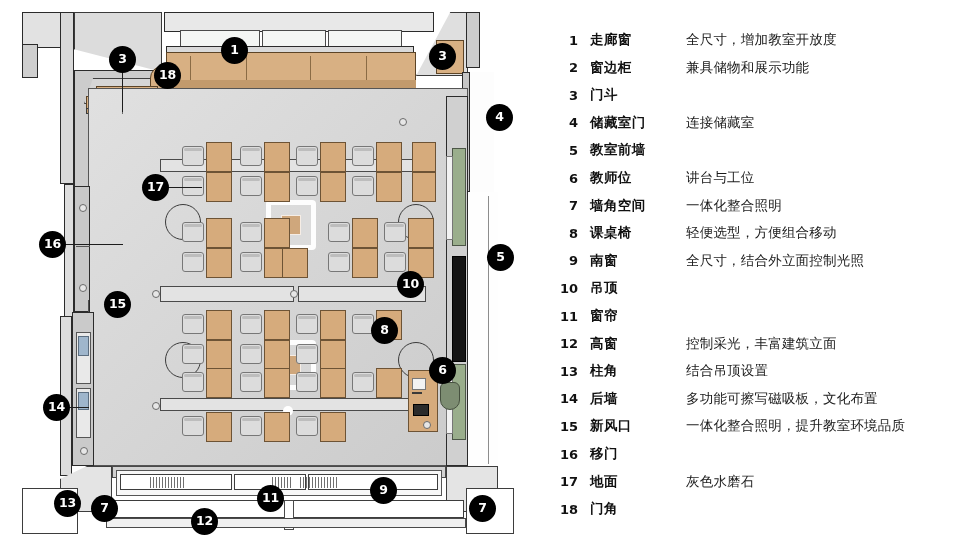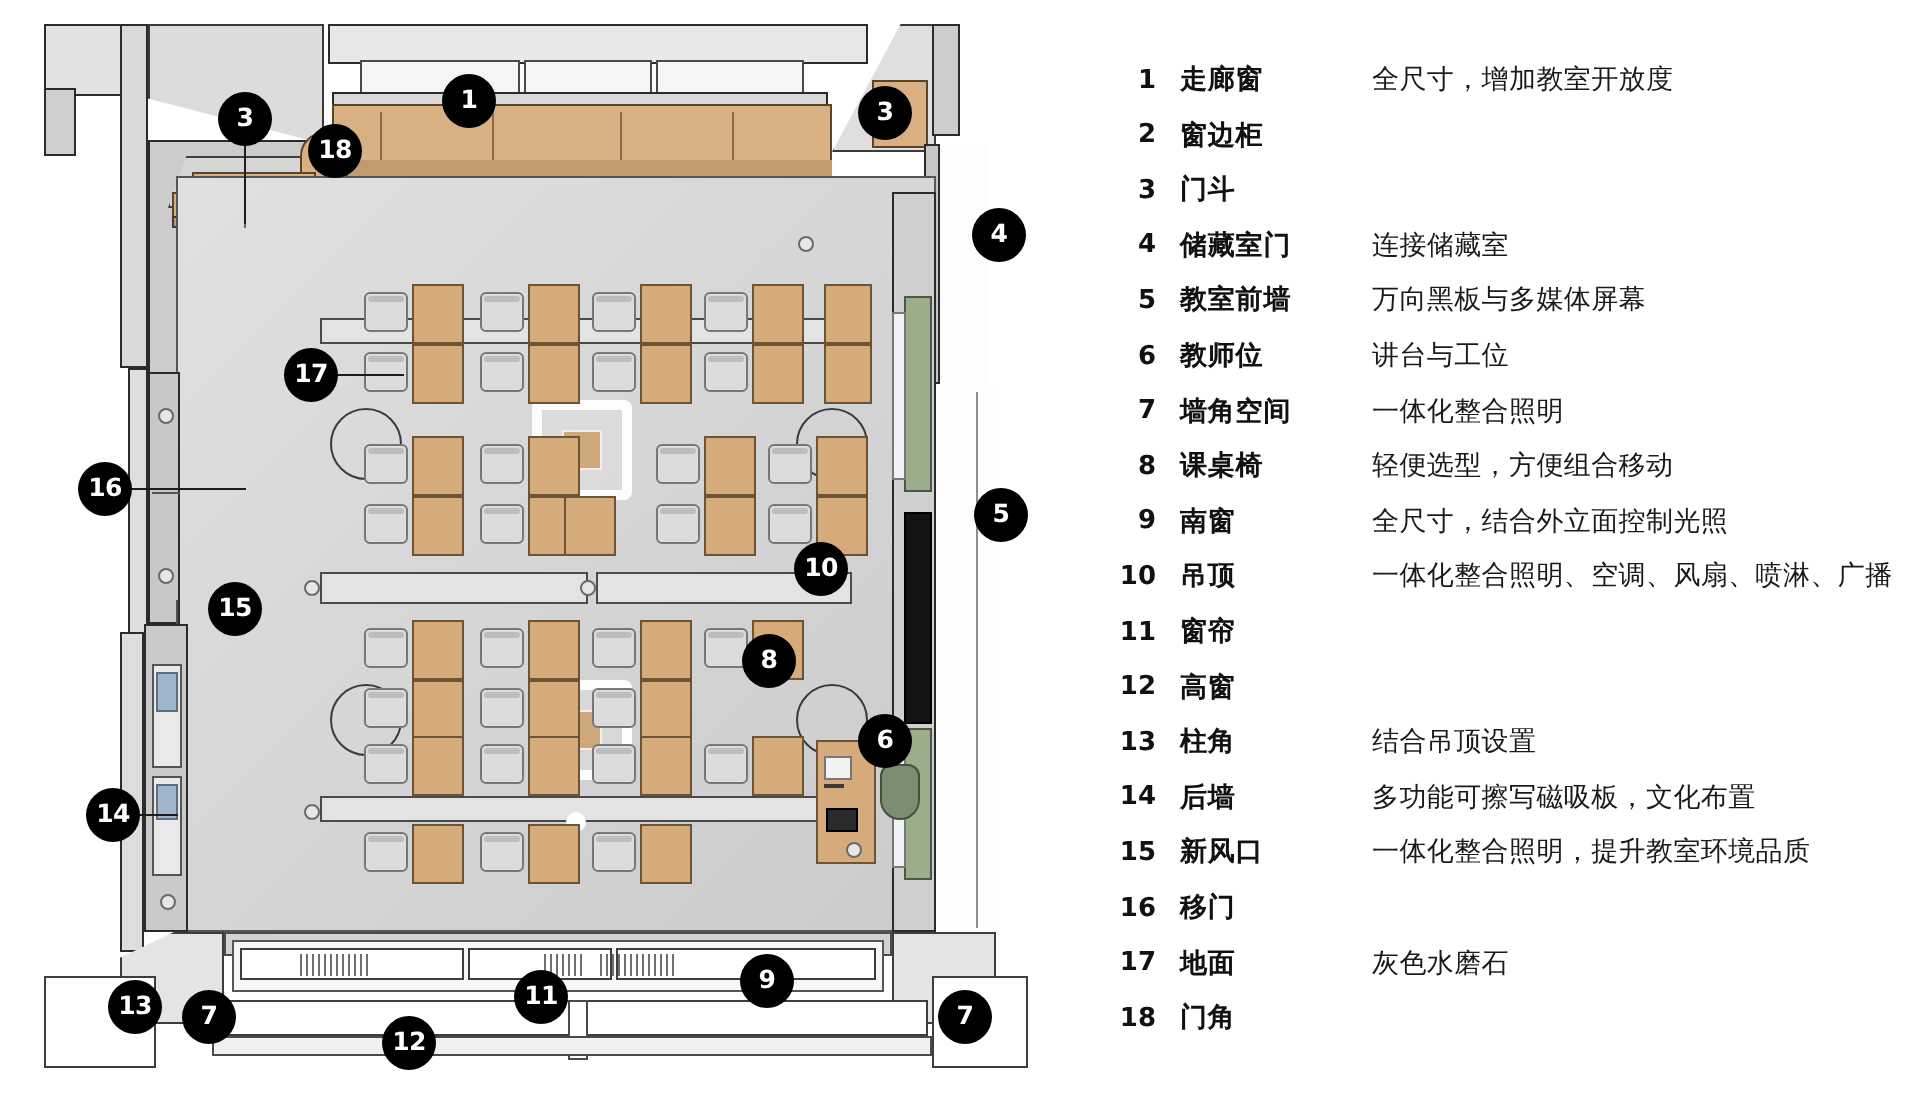--- a/index.html
+++ b/index.html
@@ -344,34 +344,34 @@
 
   <div id="legend">
       <div class="lrow" style="top: 27px;">
         <div class="lnum">1</div>
         <div class="llabel">走廊窗</div>
         <div class="ldesc">全尺寸，增加教室开放度</div>
       </div>
       <div class="lrow" style="top: 54.6px;">
         <div class="lnum">2</div>
         <div class="llabel">窗边柜</div>
+        <div class="ldesc">兼具储物和展示功能</div>
       </div>
       <div class="lrow" style="top: 82.2px;">
         <div class="lnum">3</div>
         <div class="llabel">门斗</div>
       </div>
       <div class="lrow" style="top: 109.8px;">
         <div class="lnum">4</div>
         <div class="llabel">储藏室门</div>
         <div class="ldesc">连接储藏室</div>
       </div>
       <div class="lrow" style="top: 137.4px;">
         <div class="lnum">5</div>
         <div class="llabel">教室前墙</div>
-        <div class="ldesc">万向黑板与多媒体屏幕</div>
       </div>
       <div class="lrow" style="top: 165px;">
         <div class="lnum">6</div>
         <div class="llabel">教师位</div>
         <div class="ldesc">讲台与工位</div>
       </div>
       <div class="lrow" style="top: 192.6px;">
         <div class="lnum">7</div>
         <div class="llabel">墙角空间</div>
         <div class="ldesc">一体化整合照明</div>
@@ -382,29 +382,29 @@
         <div class="ldesc">轻便选型，方便组合移动</div>
       </div>
       <div class="lrow" style="top: 247.8px;">
         <div class="lnum">9</div>
         <div class="llabel">南窗</div>
         <div class="ldesc">全尺寸，结合外立面控制光照</div>
       </div>
       <div class="lrow" style="top: 275.4px;">
         <div class="lnum">10</div>
         <div class="llabel">吊顶</div>
-        <div class="ldesc">一体化整合照明、空调、风扇、喷淋、广播</div>
       </div>
       <div class="lrow" style="top: 303px;">
         <div class="lnum">11</div>
         <div class="llabel">窗帘</div>
       </div>
       <div class="lrow" style="top: 330.6px;">
         <div class="lnum">12</div>
         <div class="llabel">高窗</div>
+        <div class="ldesc">控制采光，丰富建筑立面</div>
       </div>
       <div class="lrow" style="top: 358.2px;">
         <div class="lnum">13</div>
         <div class="llabel">柱角</div>
         <div class="ldesc">结合吊顶设置</div>
       </div>
       <div class="lrow" style="top: 385.8px;">
         <div class="lnum">14</div>
         <div class="llabel">后墙</div>
         <div class="ldesc">多功能可擦写磁吸板，文化布置</div>

